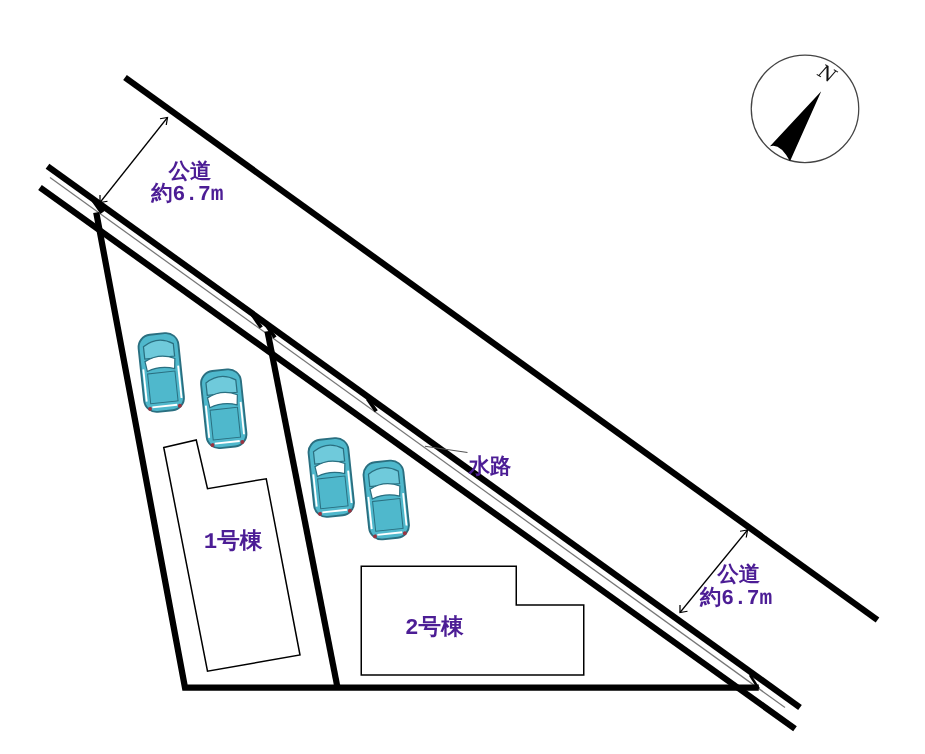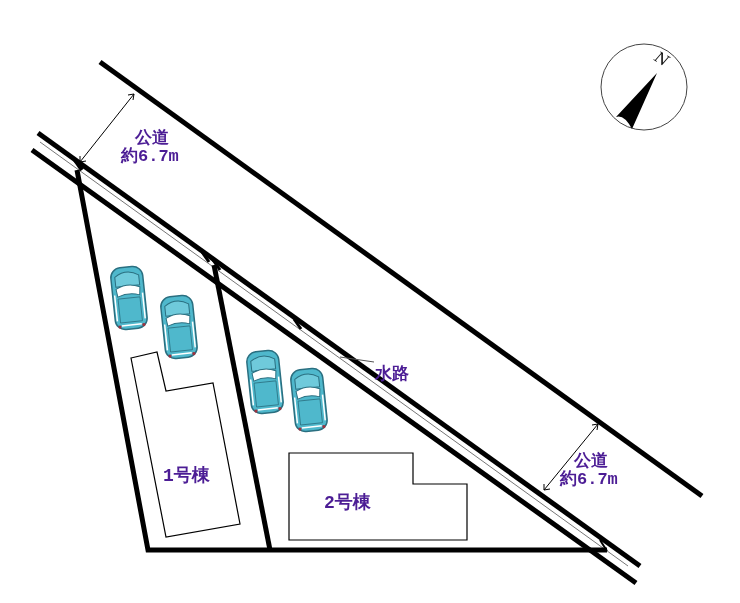--- a/index.html
+++ b/index.html
@@ -89,15 +89,15 @@
   <span class="line2">約6.7m</span>
 </div>
 
 <div class="label road-label" style="left:560px; top:453px;">
   <span style="display:block; padding-left:14px;">公道</span>
   <span class="line2">約6.7m</span>
 </div>
 
 <div class="label water-label" style="left:375px; top:350px;margin-top:16px;">水路</div>
 
-<div class="label bldg-label" style="left:163px; top:467px;">1号棟</div>
+<div class="label bldg-label" style="left:163px; top:425px;">1号棟</div>
 
 <div class="label bldg-label" style="left:324px; top:494px;">2号棟</div>
 
 </body></html>

